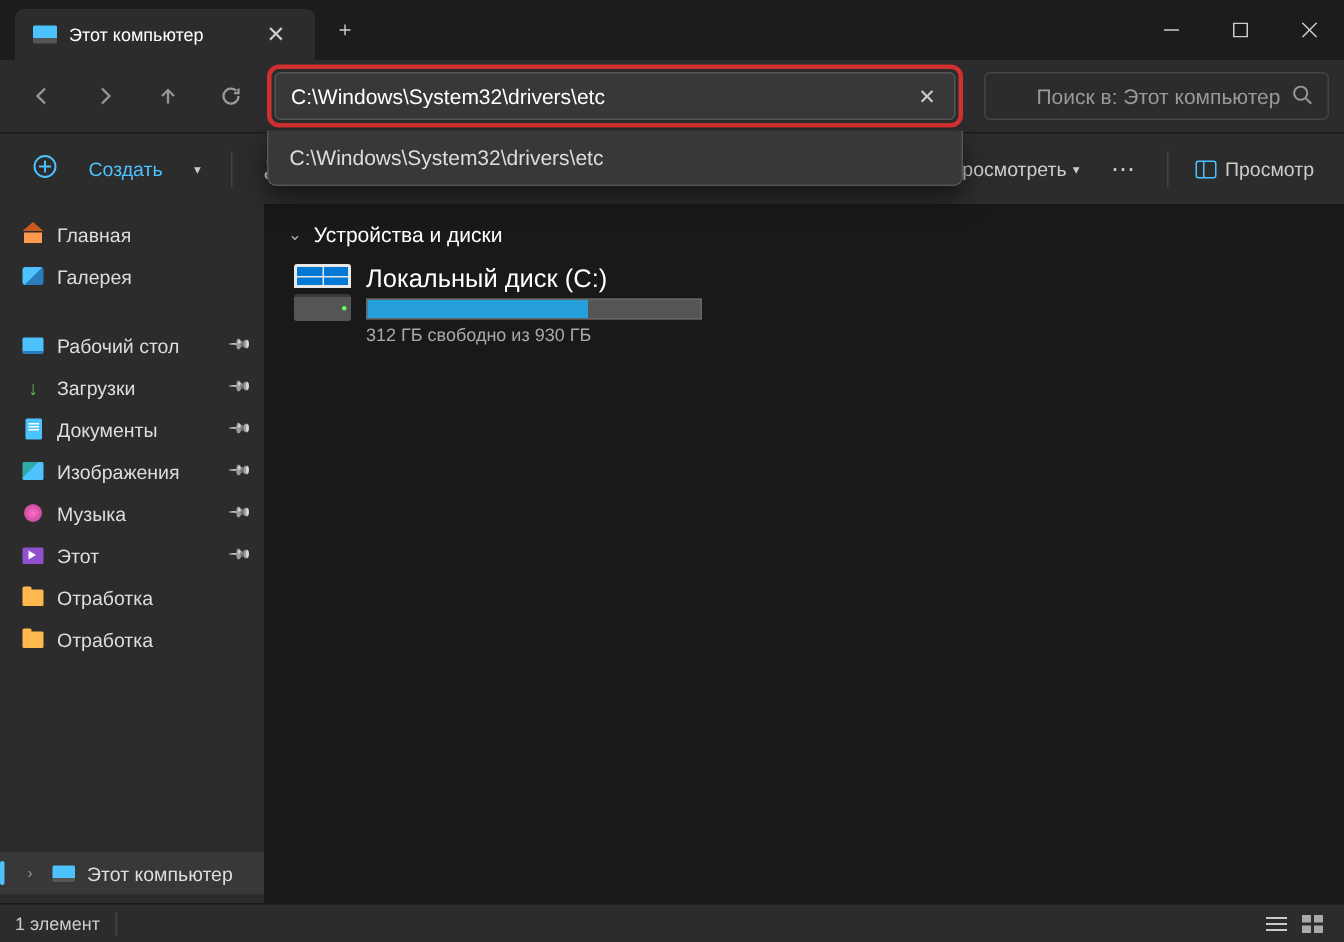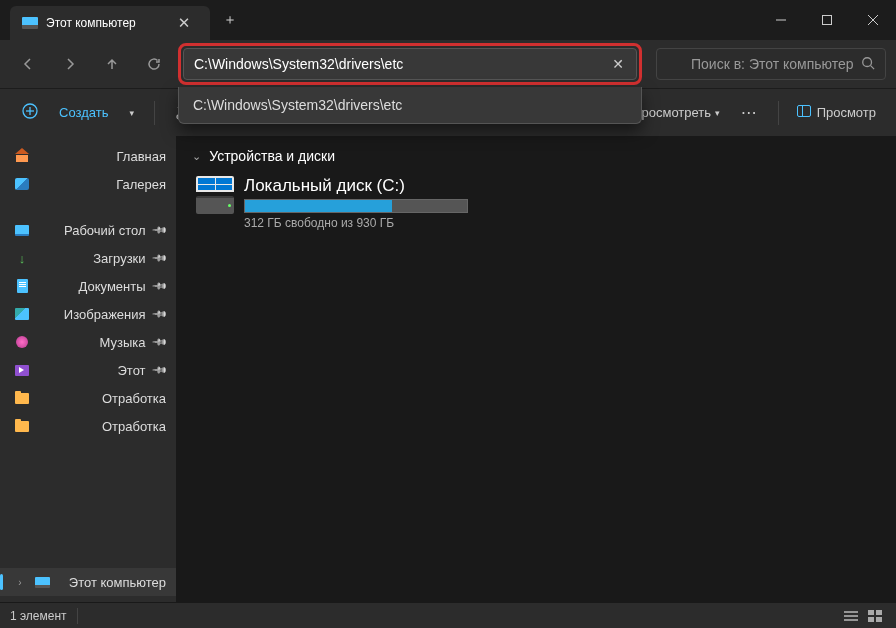--- a/index.html
+++ b/index.html
@@ -32,32 +32,32 @@
 .autocomplete { position: absolute; top: 44px; left: 0; right: 0; background: #383838; border-radius: 0 0 6px 6px; border: 1px solid #555; border-top:none; z-index: 20; box-shadow: 0 8px 16px rgba(0,0,0,0.5);}
 .ac-item { padding: 10px 14px; font-size: 14px; color: #ddd; cursor:pointer;}
 
 
 .toolbar { height: 48px; background: #2c2c2c; border-top: 1px solid #1c1c1c; display: flex; align-items: center; padding: 0 12px; gap: 4px; font-size: 13px; position:relative; z-index:5;}
 .tb-new { display: flex; align-items: center; gap: 21px; padding: 4px 10px; color: #4cc2ff; border-radius:4px; cursor:pointer;}
 .tb-sep { width: 1px; height: 24px; background: #444; margin: 0 6px; }
 .tb-btn { width: 36px; height: 36px; display:flex; align-items:center; justify-content:center; color:#ccc; border-radius:4px; cursor:pointer;}
 .tb-txt { display:flex; align-items:center; gap:4px; padding:4px 8px; color:#ccc; border-radius:4px; cursor:pointer;}
 .tb-spacer { flex: 1; }
-.tb-preview { display:flex; align-items:flex-start; gap:6px; color:#ccc; padding:4px 8px; border-radius:4px; cursor:pointer;}
+.tb-preview { display:flex; align-items:center; gap:6px; color:#ccc; padding:4px 8px; border-radius:4px; cursor:pointer;}
 .preview-icon { width:14px; height:12px; border:1.5px solid #4cc2ff; border-radius:2px; position:relative;}
 .preview-icon::after{ content:''; position:absolute; left:4px; top:0; bottom:0; width:1.5px; background:#4cc2ff;}
 
 
 .main { flex: 1; display: flex; background: #191919; overflow:hidden;}
 .sidebar { width: 176px; background: #2c2c2c; padding: 6px 0; display:flex; flex-direction:column; font-size:13px; overflow:hidden;}
 .side-item { display: flex; align-items: center; gap: 8px; padding: 6px 10px 6px 14px; color: #ddd; cursor:pointer; position:relative;}
 .side-item.selected { background: #383838; }
 .side-item.selected::before { content:''; position:absolute; left:0; top:6px; bottom:6px; width:3px; background:#4cc2ff; border-radius:2px;}
 .side-gap { height: 18px; }
-.side-label { flex: 1; overflow: hidden; white-space: nowrap; text-overflow: clip; text-align: right;}
+.side-label { flex: 1; overflow: hidden; white-space: nowrap; text-overflow: clip;}
 .pin-icon { color: #999; font-size: 12px; transform: rotate(45deg);}
 .expand { color: #999; width: 12px; text-align:center; font-size:10px;}
 .si-icon { width: 16px; height: 16px; display:flex; align-items:center; justify-content:center; flex-shrink:0;}
 
 
 .content { flex: 1; padding: 8px 16px; overflow:auto;}
 .group-header { display: flex; align-items: center; gap: 8px; font-size: 14px; padding: 4px 0; cursor:pointer;}
 .chev { color: #aaa; font-size: 11px;}
 .drive { display: flex; gap: 10px; padding: 8px 4px; align-items: flex-start; width: 280px; cursor:pointer; border-radius:4px;}
 .drive-icon { width: 38px; height: 38px; position:relative;}

